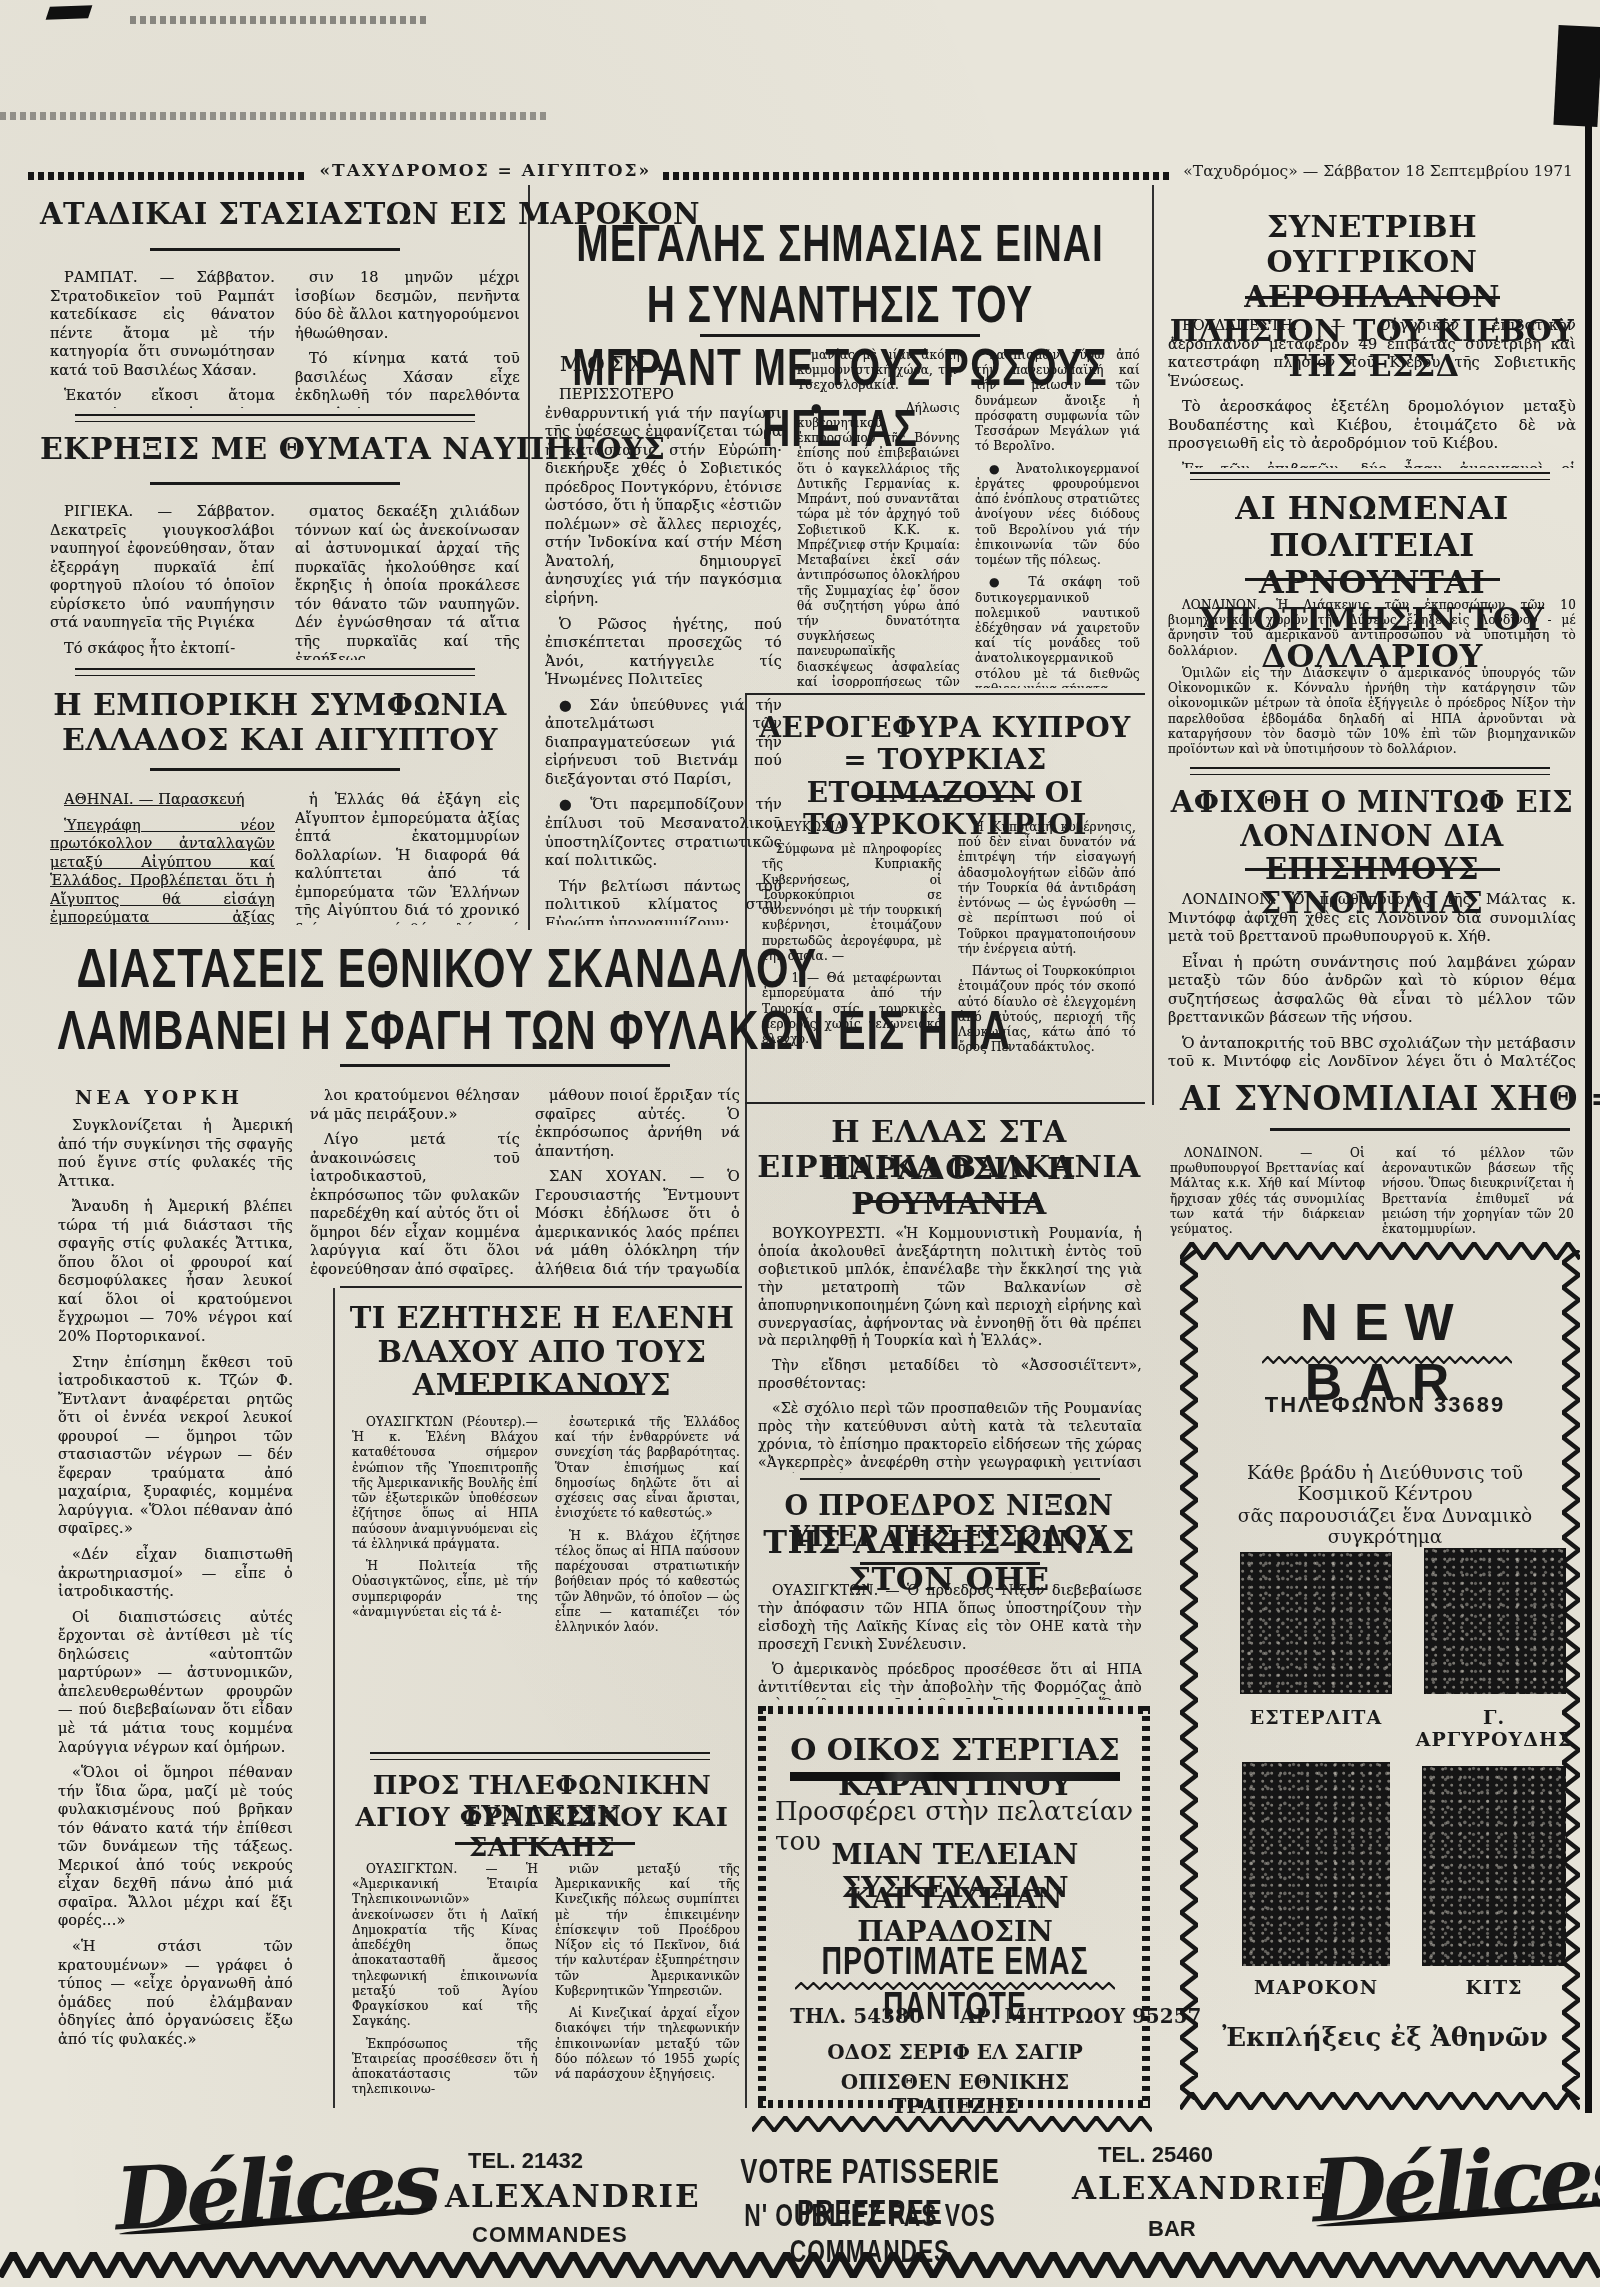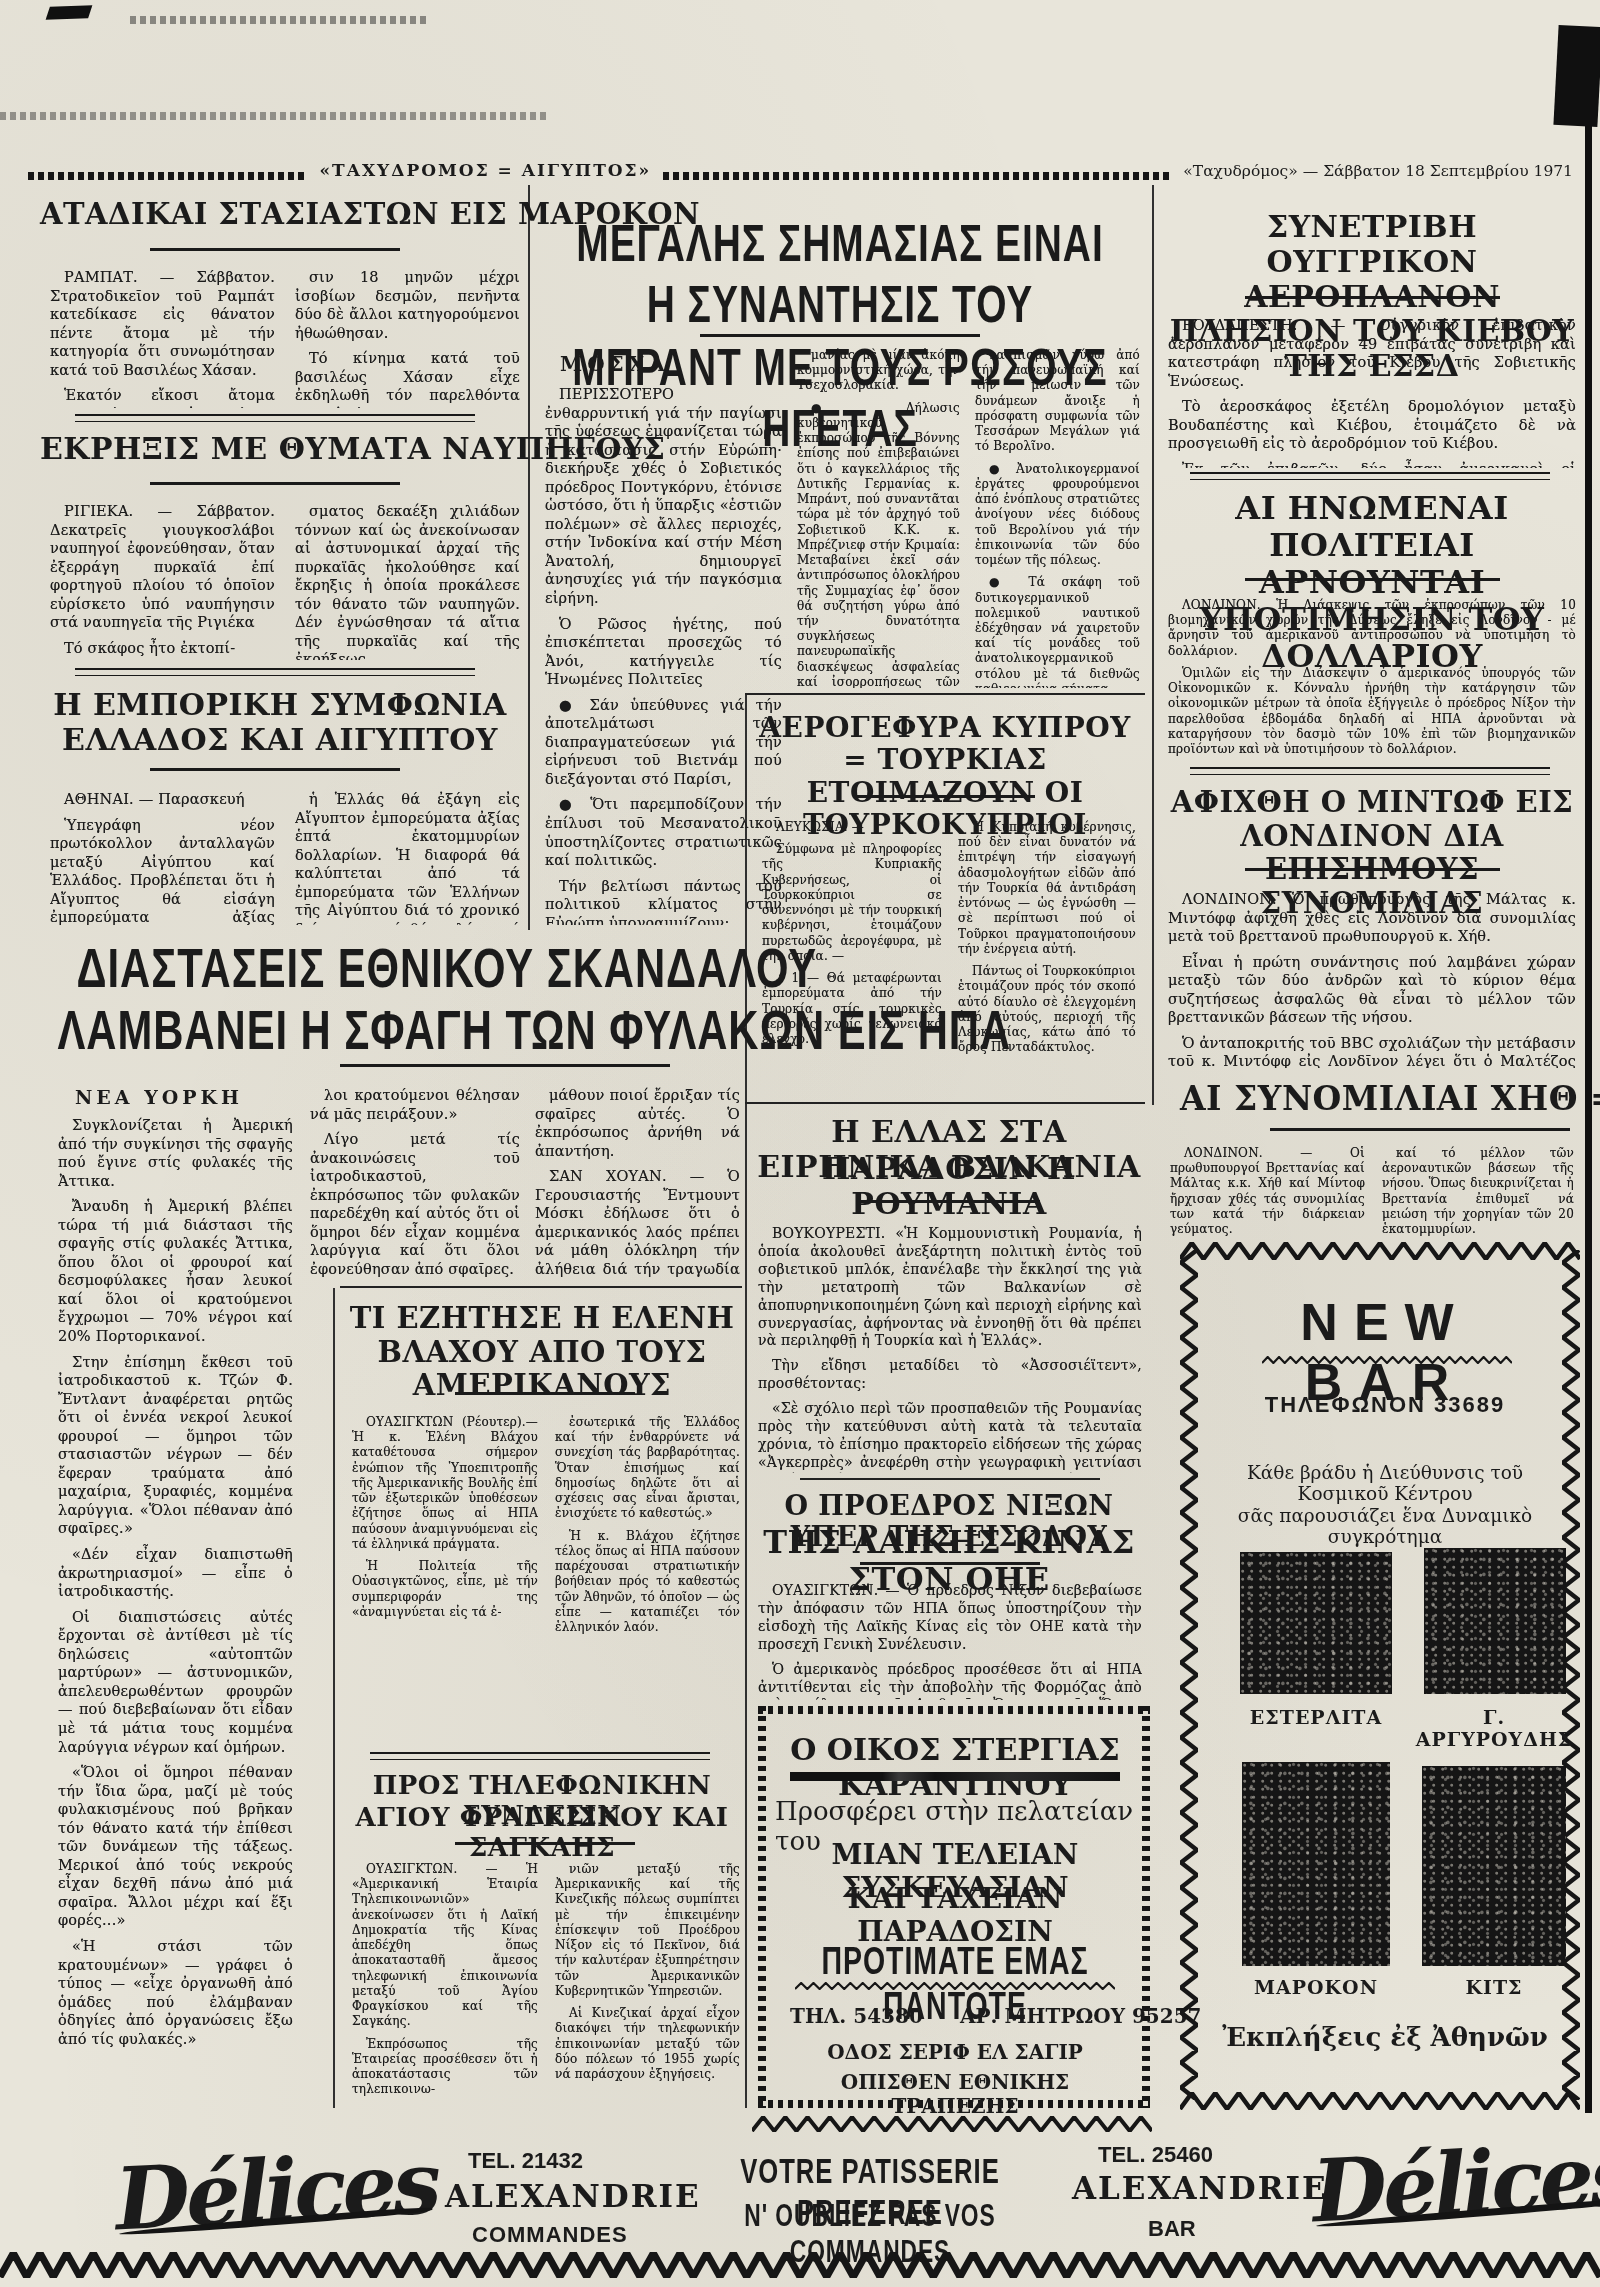--- a/index.html
+++ b/index.html
@@ -88,21 +88,21 @@
       </div>
     <div class="abs body-txt" style="left:295px;top:502px;width:225px;height:158px;">
         <p class="para">σματος δεκαέξη χιλιάδων τόννων καί ὡς ἀνεκοίνωσαν αἱ ἀστυνομικαί ἀρχαί τῆς πυρκαϊᾶς ἠκολούθησε καί ἔκρηξις ἡ ὁποία προκάλεσε τόν θάνατο τῶν ναυπηγῶν. Δέν ἐγνώσθησαν τά αἴτια τῆς πυρκαϊᾶς καί τῆς ἐκρήξεως</p>
       </div>
     <div class="abs hr-double" style="left:75px;top:668px;width:400px;"></div>
   </section>
 
   <section>
     <div class="abs h-serif" style="left:40px;top:688px;width:480px;font-size:30px;">Η ΕΜΠΟΡΙΚΗ ΣΥΜΦΩΝΙΑ ΕΛΛΑΔΟΣ ΚΑΙ ΑΙΓΥΠΤΟΥ</div>
     <div class="abs hr-short" style="left:150px;top:768px;width:250px;"></div>
-    <div class="abs body-txt" style="left:50px;top:790px;width:225px;height:135px;">
+    <div class="abs body-txt" style="left:50px;top:790px;width:225px;height:135px;text-decoration:underline;">
         <p class="para">ΑΘΗΝΑΙ. — Παρασκευή</p>
         <p class="para">Ὑπεγράφη νέον πρωτόκολλον ἀνταλλαγῶν μεταξύ Αἰγύπτου καί Ἑλλάδος. Προβλέπεται ὅτι ἡ Αἴγυπτος θά εἰσάγη ἐμπορεύματα ἀξίας δεκαπέντε ἑκατομμυρίων δολλαρίων καί</p>
       </div>
     <div class="abs body-txt" style="left:295px;top:790px;width:225px;height:135px;">
         <p class="para">ἡ Ἑλλάς θά ἐξάγη εἰς Αἴγυπτον ἐμπορεύματα ἀξίας ἑπτά ἑκατομμυρίων δολλαρίων. Ἡ διαφορά θά καλύπτεται ἀπό τά ἐμπορεύματα τῶν Ἑλλήνων τῆς Αἰγύπτου διά τό χρονικό διάστημα πού θά καλύψη τό πρωτόκολλον.</p>
       </div>
   </section>
 
   <section>
     <div class="abs h-cond" style="left:545px;top:212px;width:590px;font-size:41px;">ΜΕΓΑΛΗΣ ΣΗΜΑΣΙΑΣ ΕΙΝΑΙ Η ΣΥΝΑΝΤΗΣΙΣ ΤΟΥ ΜΠΡΑΝΤ ΜΕ ΤΟΥΣ ΡΩΣΟΥΣ ΗΓΕΤΑΣ</div>

